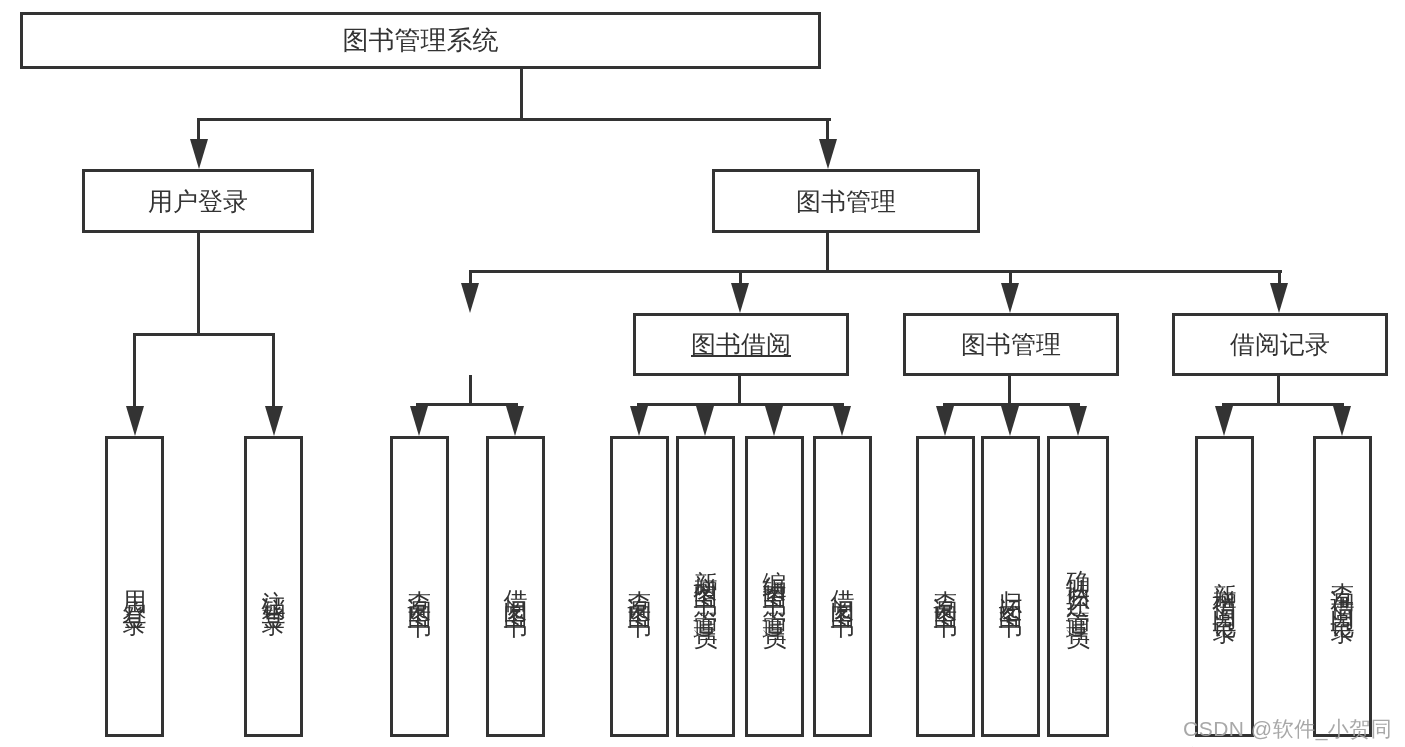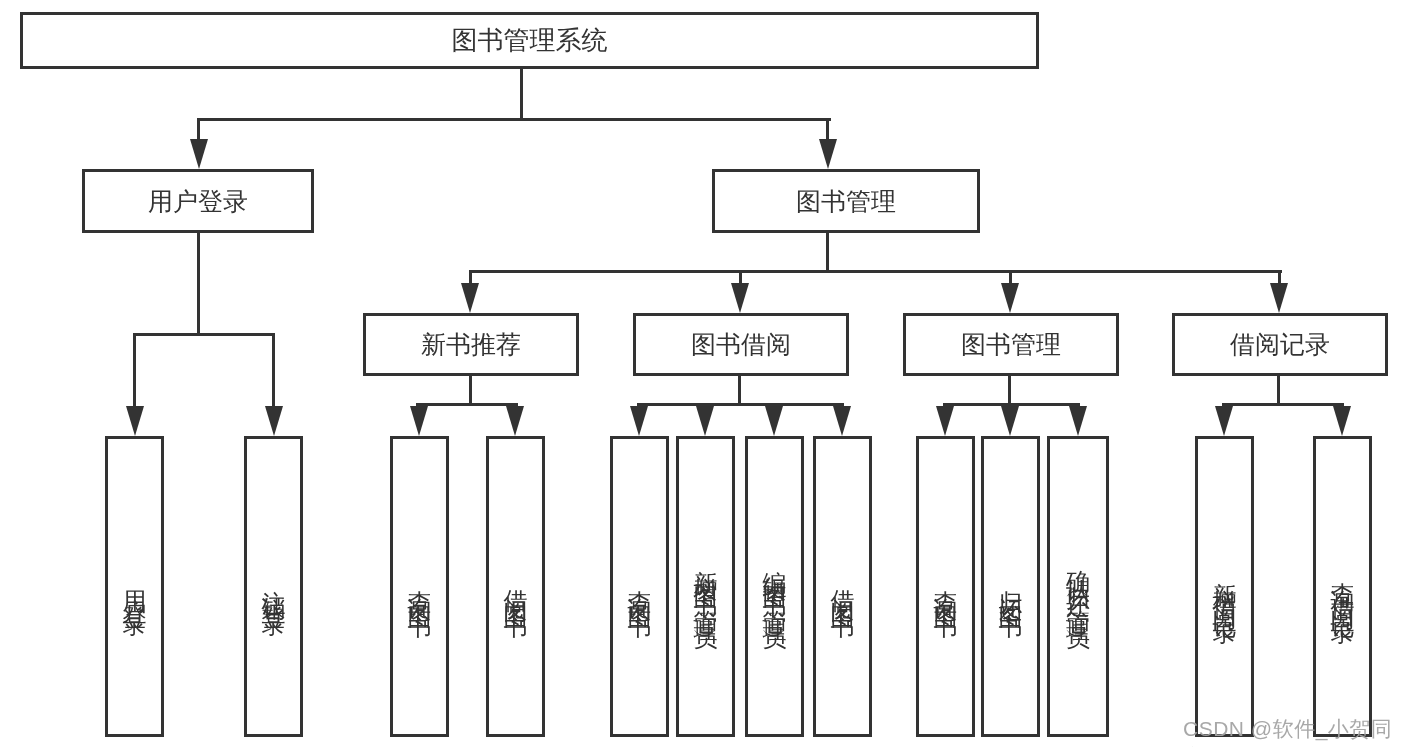--- a/index.html
+++ b/index.html
@@ -30,21 +30,21 @@
     position:absolute; left:1183px; top:715px;
     font-size:21px; color:rgba(163,163,163,0.95); z-index:10;
     letter-spacing:0.5px;
   }
 </style>
 </head>
 <body>
 
 <div class="stage">
 
-  <div class="box root-box" style="left:20px; top:12px; width:1019px; height:57px;">图书管理系统</div>
+  <div class="box root-box" style="left:20px; top:12px; width:801px; height:57px;">图书管理系统</div>
 
   <div class="vline" style="left:520px; top:68px; height:53px;"></div>
   <div class="hline" style="left:197px; top:118px; width:634px;"></div>
   <div class="vline" style="left:197px; top:118px; height:24px;"></div>
   <div class="arrow" style="left:190px; top:139px;"></div>
   <div class="vline" style="left:826px; top:118px; height:24px;"></div>
   <div class="arrow" style="left:819px; top:139px;"></div>
 
   <div class="box hbox" style="left:82px; top:169px; width:232px; height:64px;">用户登录</div>
   <div class="box hbox" style="left:712px; top:169px; width:268px; height:64px;">图书管理</div>
@@ -60,22 +60,21 @@
   <div class="hline" style="left:469px; top:270px; width:813px;"></div>
   <div class="vline" style="left:469px; top:270px; height:16px;"></div>
   <div class="arrow" style="left:461px; top:283px;"></div>
   <div class="vline" style="left:739px; top:270px; height:16px;"></div>
   <div class="arrow" style="left:731px; top:283px;"></div>
   <div class="vline" style="left:1009px; top:270px; height:16px;"></div>
   <div class="arrow" style="left:1001px; top:283px;"></div>
   <div class="vline" style="left:1278px; top:270px; height:16px;"></div>
   <div class="arrow" style="left:1270px; top:283px;"></div>
 
-  <div class="box hbox" style="left:363px; top:313px; width:216px; height:63px;">新书推荐</div>
-  <div class="box hbox" style="left:633px; top:313px; width:216px; height:63px;">图书借阅</div>
+  <div class="box hbox" style="left:633px; top:313px; width:216px; height:63px;text-decoration:underline;">图书借阅</div>
   <div class="box hbox" style="left:903px; top:313px; width:216px; height:63px;">图书管理</div>
   <div class="box hbox" style="left:1172px; top:313px; width:216px; height:63px;">借阅记录</div>
 
   <div class="vline" style="left:469px; top:375px; height:30px;"></div>
   <div class="hline" style="left:416px; top:403px; width:102px;"></div>
   <div class="arrow" style="left:410px; top:406px;"></div>
   <div class="arrow" style="left:506px; top:406px;"></div>
 
   <div class="vline" style="left:738px; top:375px; height:30px;"></div>
   <div class="hline" style="left:637px; top:403px; width:207px;"></div>

